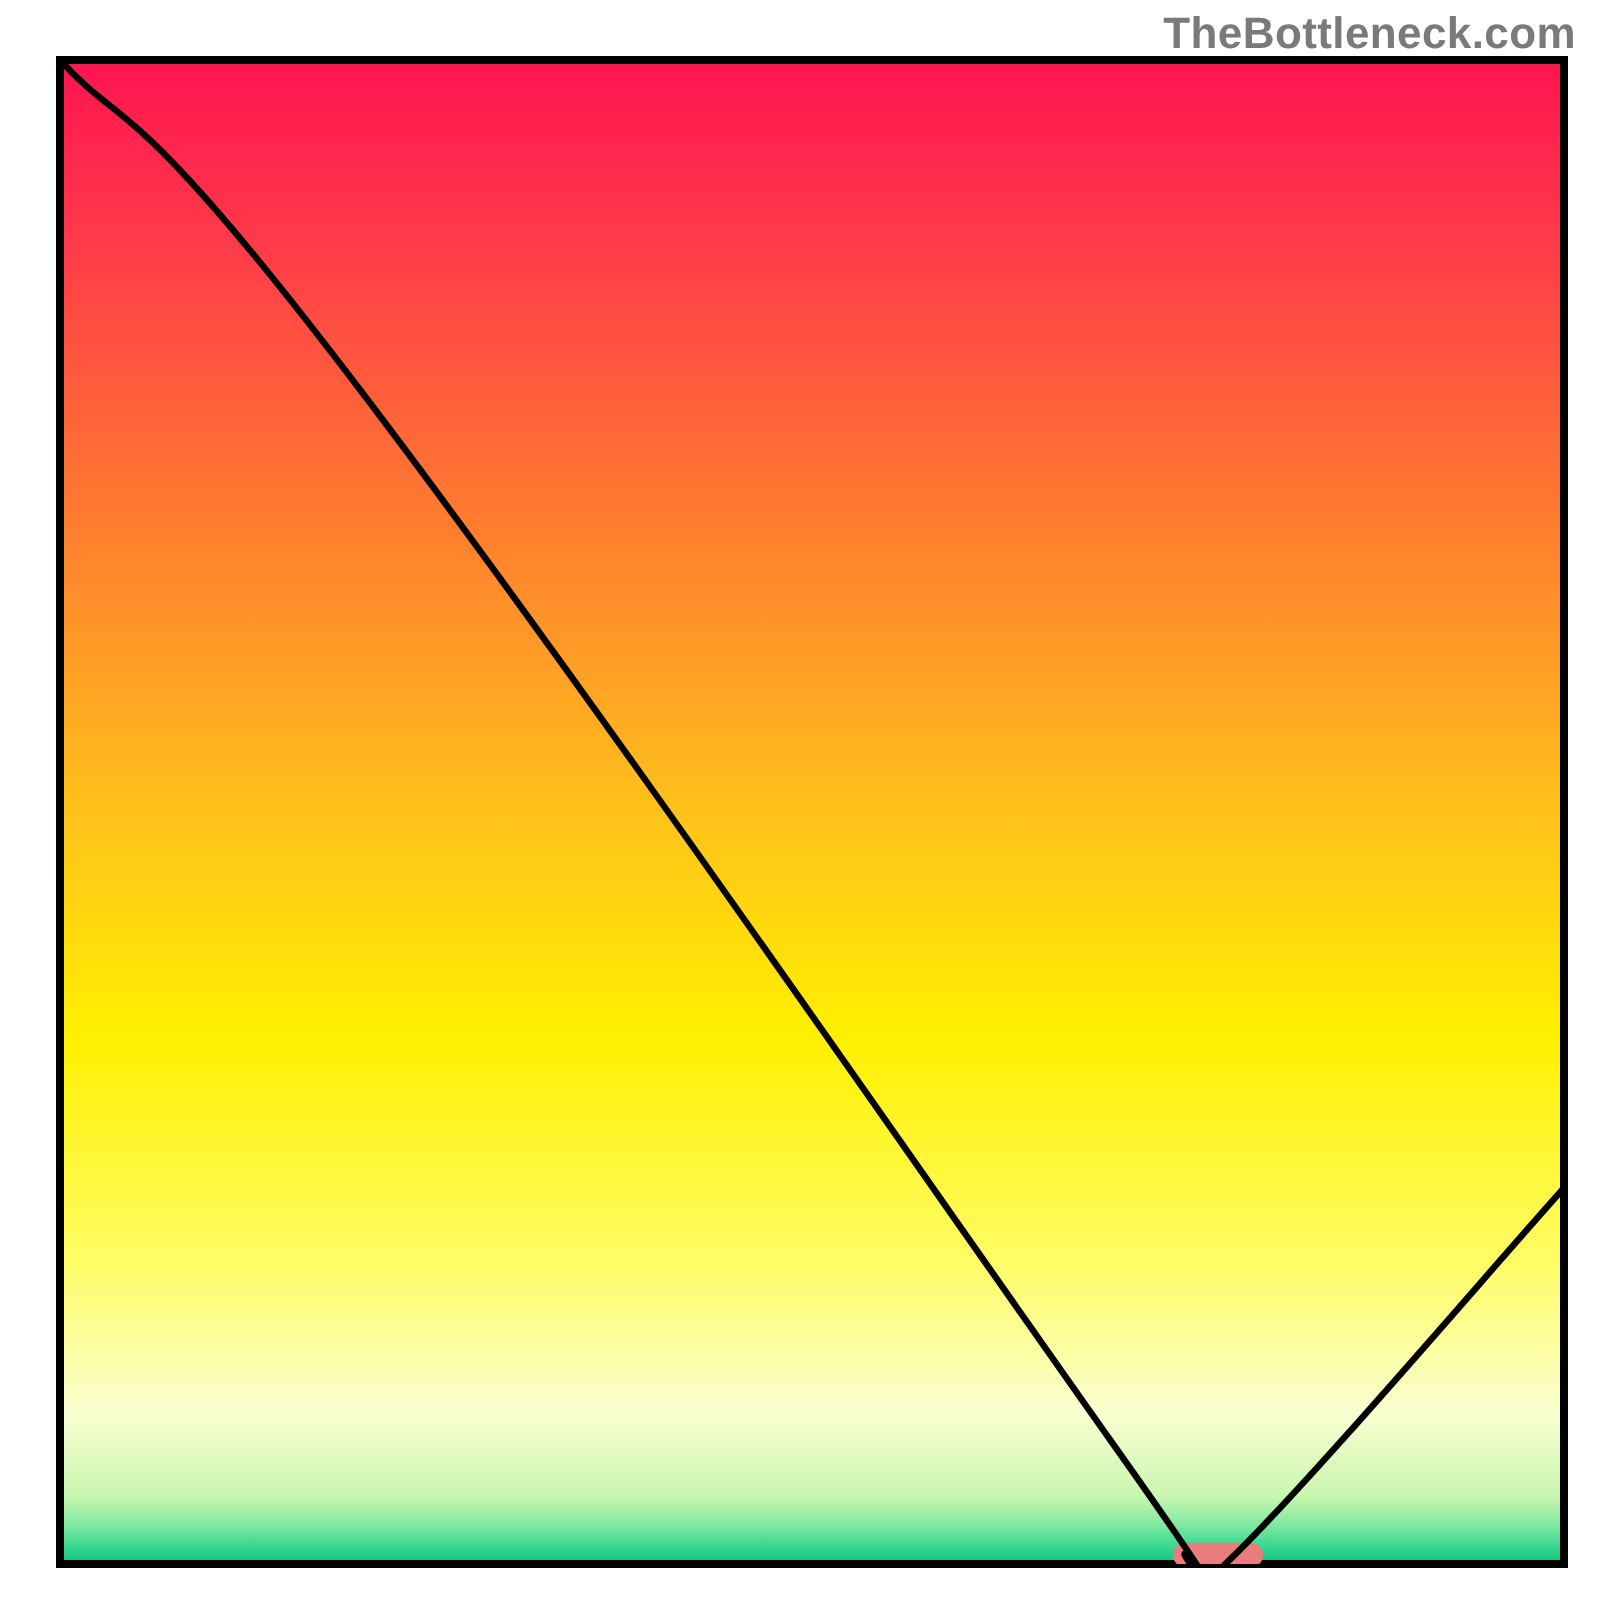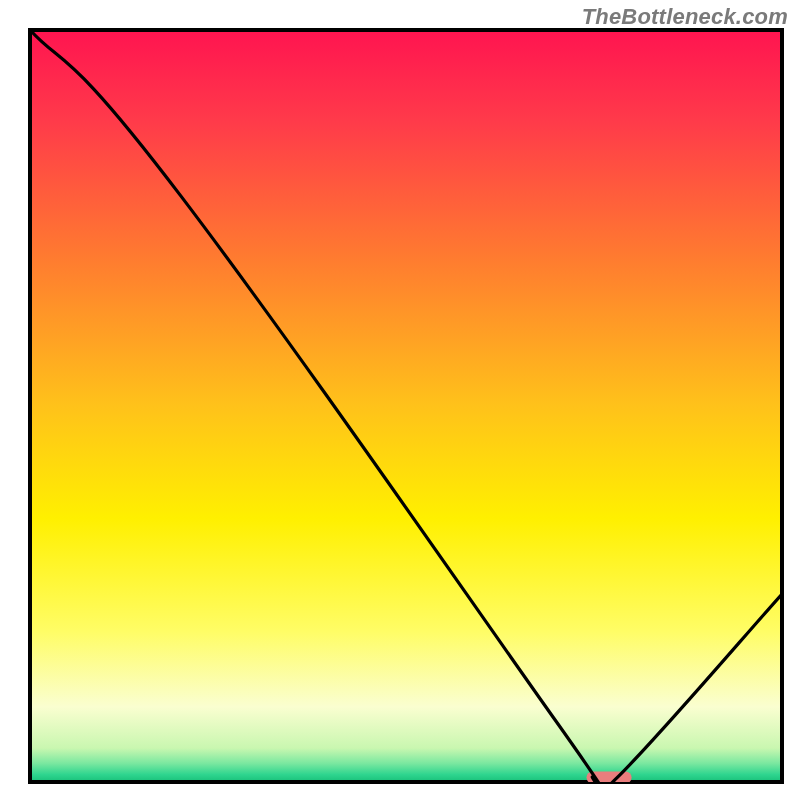--- a/index.html
+++ b/index.html
@@ -8,21 +8,20 @@
     width: 800px;
     height: 800px;
     background: #ffffff;
     font-family: Arial, Helvetica, sans-serif;
   }
   .frame {
     position: relative;
     width: 800px;
     height: 668px;
     box-sizing: border-box;
-    font-style: italic;
   }
   .watermark {
     position: absolute;
     top: 4px;
     right: 12px;
     font-size: 22px;
     font-weight: 600;
     color: #7a7a7a;
     letter-spacing: 0.2px;
   }

